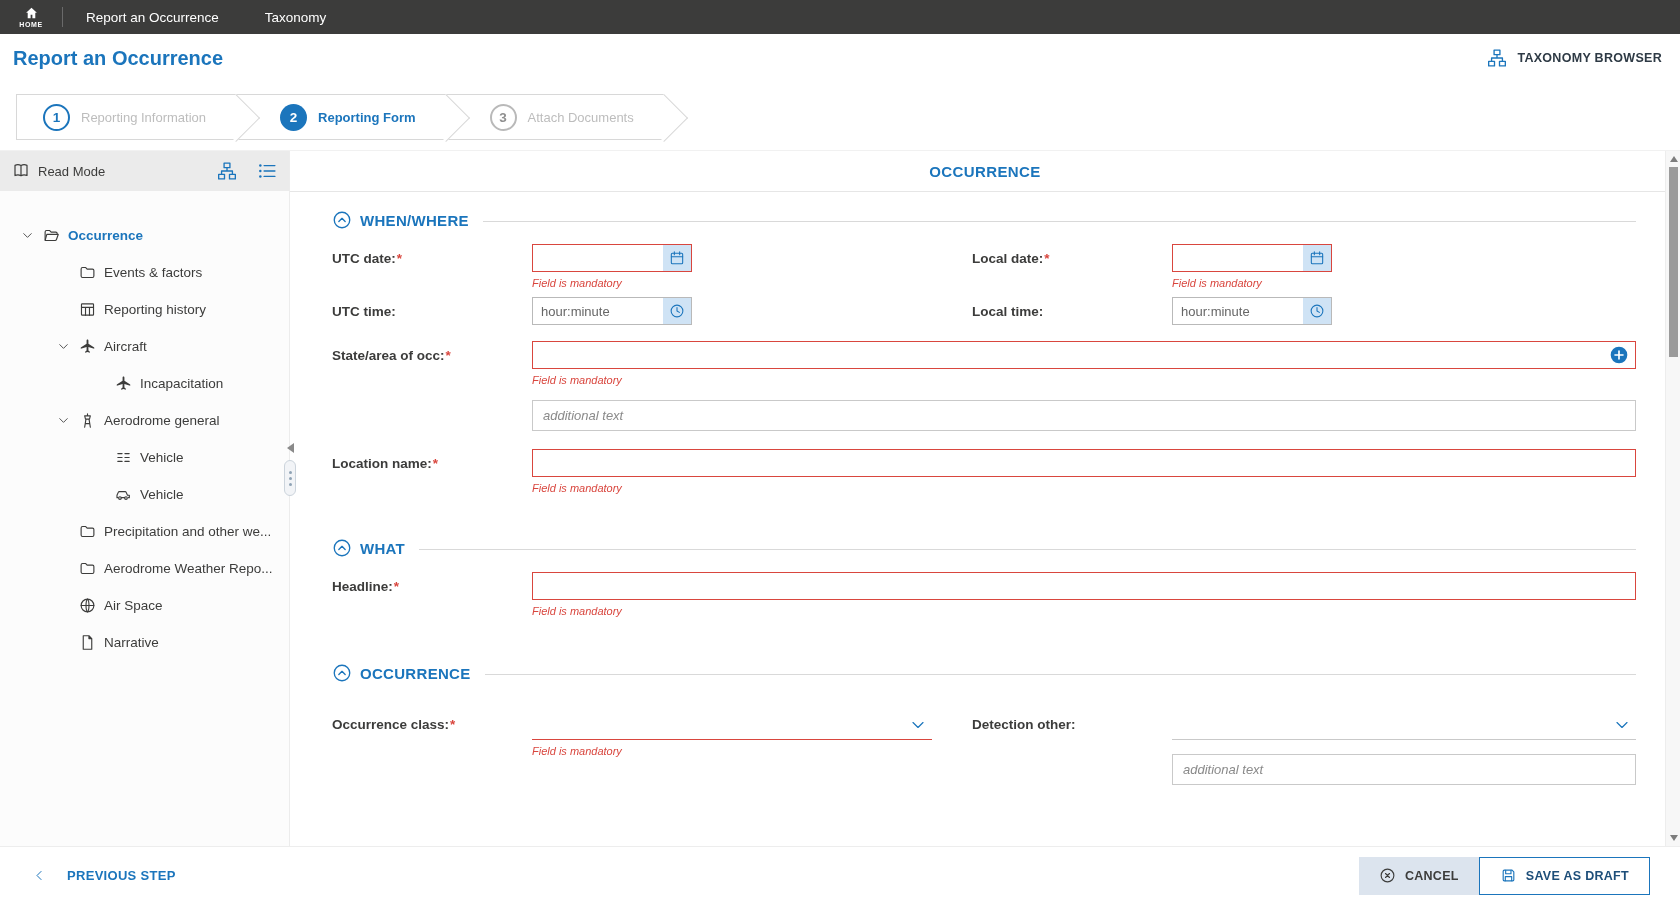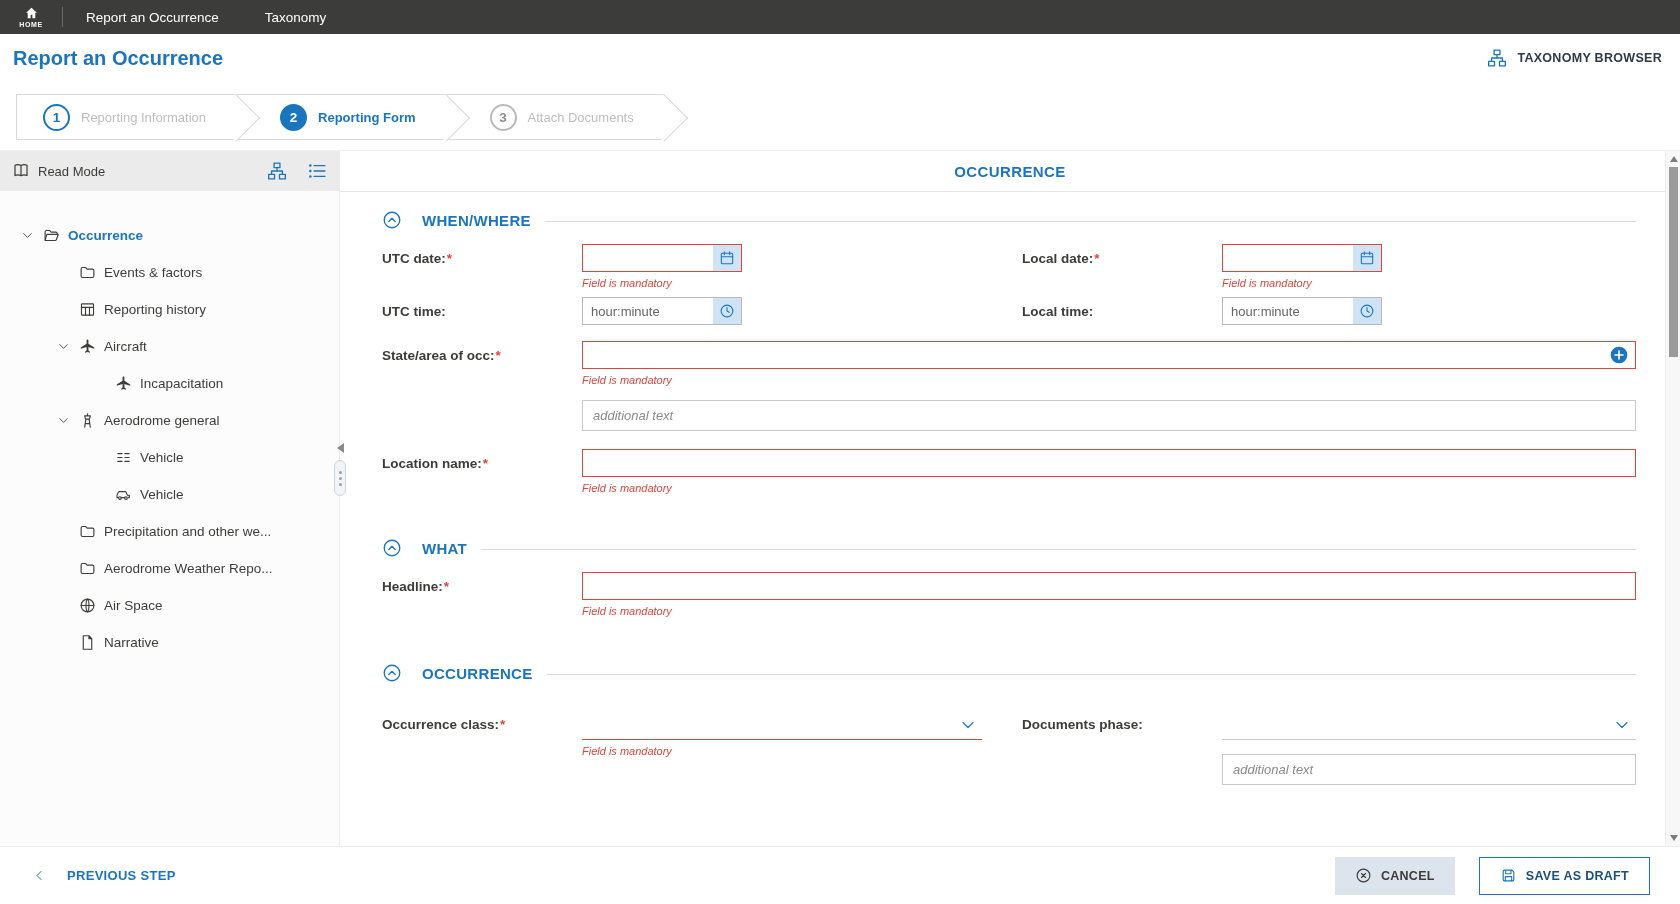--- a/index.html
+++ b/index.html
@@ -45,21 +45,21 @@
   .step2 .stepnum{background:var(--blue);color:#fff;}
   .step3 .stepnum{border:2px solid #b9b9b9;color:#8f8f8f;}
   .steplabel{font-size:13px;position:relative;z-index:2;white-space:nowrap;}
   .step1 .steplabel,.step3 .steplabel{color:#bdbdbd;}
   .step2 .steplabel{color:var(--blue);font-weight:bold;}
 
   
   .main{flex:1;display:flex;min-height:0;position:relative;border-top:1px solid #f1f1f1;}
 
   
-  .sidebar{width:340px;flex:0 0 auto;background:#fcfcfc;position:relative;border-right:1px solid #ececec;}
+  .sidebar{width:290px;flex:0 0 auto;background:#fcfcfc;position:relative;border-right:1px solid #ececec;}
   .readbar{height:40px;background:#ebebeb;display:flex;align-items:center;padding:0 12px;gap:8px;}
   .readbar .ric{width:18px;height:18px;color:var(--dark);}
   .read-label{font-size:13px;flex:1;}
   .viewbtn{width:20px;height:20px;color:var(--blue);cursor:pointer;margin-left:12px;background:none;border:none;padding:0;}
   .viewbtn svg{width:20px;height:20px;}
   .tree{padding-top:26px;}
   .ti{height:37px;display:flex;align-items:center;cursor:pointer;font-size:13.5px;white-space:nowrap;}
   .tchev{width:24px;display:flex;justify-content:center;color:#555;flex:0 0 auto;}
   .tchev svg{width:15px;height:15px;}
   .ticon{width:24px;display:flex;justify-content:center;color:var(--dark);flex:0 0 auto;}
@@ -83,21 +83,21 @@
   .entity-head{padding-top:12px;text-align:center;color:var(--blue);font-weight:bold;font-size:15px;letter-spacing:.4px;}
   .entity-divider{border-bottom:1px solid #e6e6e6;margin-top:11px;}
   .addsub-row{display:flex;justify-content:flex-end;margin:16px 44px 0 0;}
   .addsub{display:flex;align-items:center;gap:9px;color:var(--blue);font-weight:bold;font-size:12.5px;letter-spacing:.3px;
         cursor:pointer;background:none;border:none;font-family:inherit;padding:0;}
   .addsub svg{width:21px;height:21px;color:var(--blue);}
 
   .sec-head{display:flex;align-items:center;gap:8px;margin:18px 44px 14px 42px;}
   .sec-collapse{background:none;border:none;padding:0;cursor:pointer;color:var(--blue);}
   .sec-collapse svg{width:20px;height:20px;}
-  .sec-title{color:var(--blue);font-weight:bold;font-size:15px;letter-spacing:.3px;white-space:nowrap;margin-left:12px;}
+  .sec-title{color:var(--blue);font-weight:bold;font-size:15px;letter-spacing:.3px;white-space:nowrap;}
   .sec-line{flex:1;border-top:1px solid #d9d9d9;margin-left:6px;margin-top:3px;}
 
   .frow{display:grid;grid-template-columns:200px 440px 200px 1fr;margin:0 44px 0 42px;align-items:start;}
   .flabel{font-size:13.5px;font-weight:bold;color:var(--dark);padding-top:7px;}
   .req{color:var(--red);margin-left:1px;}
   .span3{grid-column:2 / -1;}
 
   .igroup{display:flex;width:160px;height:28px;border:1px solid #b9b9b9;background:#fff;}
   .igroup.err{border-color:var(--red);}
   .igroup input{flex:1;min-width:0;border:none;outline:none;padding:0 8px;font-size:13px;font-family:inherit;background:transparent;color:#333;}
@@ -120,21 +120,21 @@
   .sel svg{width:20px;height:20px;color:var(--blue);stroke-width:1.4;}
   .sel.err{border-bottom:1px solid var(--red);}
   .sel.norm{border-bottom:1px solid #c9c9c9;}
 
   
   .footer{height:58px;flex:0 0 auto;display:flex;align-items:center;justify-content:space-between;
         padding:0 30px 0 32px;background:#fff;border-top:1px solid #ededed;box-shadow:0 -2px 6px rgba(0,0,0,.05);}
   .prev{display:flex;align-items:center;gap:20px;color:var(--blue);font-weight:bold;font-size:13px;letter-spacing:.3px;
         background:none;border:none;cursor:pointer;font-family:inherit;padding:0;}
   .prev svg{width:15px;height:15px;}
-  .fright{display:flex;align-items:flex-end;gap:24px;}
+  .fright{display:flex;align-items:flex-end;gap:0;}
   .btn{display:flex;align-items:center;gap:9px;font-family:inherit;font-size:12.5px;font-weight:bold;letter-spacing:.3px;
         cursor:pointer;height:38px;padding:0 20px;border:none;}
   .btn svg{width:17px;height:17px;}
   .btn-cancel{background:#dce4ee;color:var(--dark);}
   .btn-save{background:#fff;border:1px solid var(--blue);color:#1d4e79;}
   .btn-save svg{color:var(--blue);}
   .btn-continue{background:var(--blue);color:#fff;height:44px;padding:0 26px;font-size:13px;}
   .btn-continue svg{width:15px;height:15px;}
 </style>
 </head>
@@ -544,21 +544,21 @@
     <div class="frow" style="margin-top:27px">
       <div class="flabel"><span>Occurrence class:</span><span class="req">*</span></div>
       <div>
         <div class="sel err" style="width:400px">
           <svg class="ic">
               <use href="#i-chevdown"></use>
             </svg>
         </div>
         <div class="err-note">Field is mandatory</div>
       </div>
-      <div class="flabel">Documents phase:</div>
+      <div class="flabel">Detection other:</div>
       <div>
         <div class="sel norm">
           <svg class="ic">
               <use href="#i-chevdown"></use>
             </svg>
         </div>
         <input class="winput add" style="margin-top: 14px;" placeholder="additional text">
       </div>
     </div>
 

